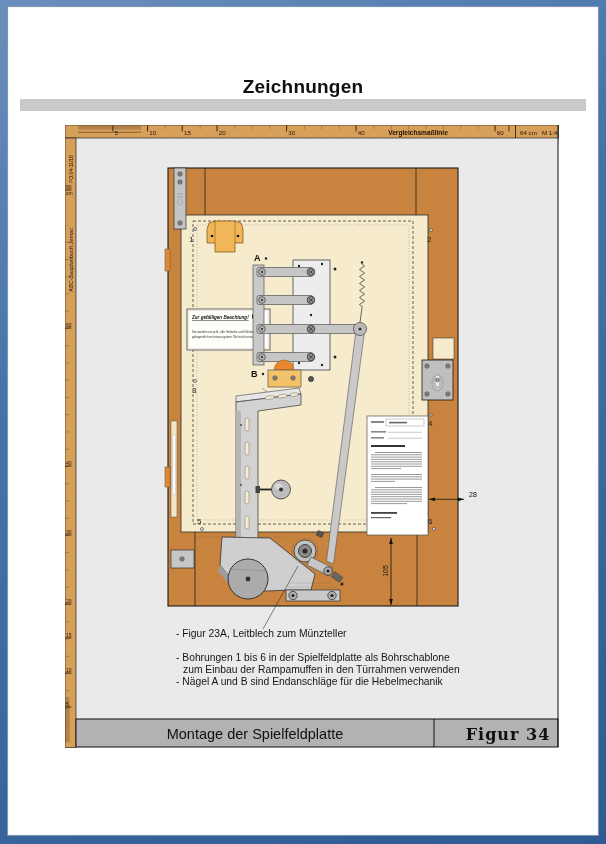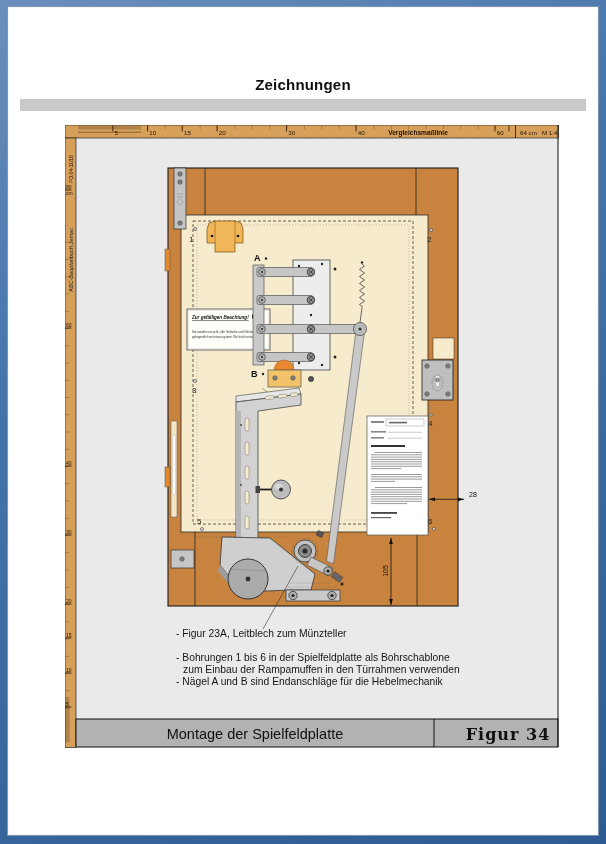--- a/index.html
+++ b/index.html
@@ -1,21 +1,21 @@
 <!DOCTYPE html>
 <html><head>
 <meta charset="utf-8">
 <style>
   html,body{margin:0;padding:0;width:606px;height:844px;overflow:hidden;}
   body{background:linear-gradient(155deg,#6a8fbc 0%,#4574ab 35%,#2f5a92 100%);
        font-family:"Liberation Sans",sans-serif;}
   .page{position:absolute;left:7px;top:6px;right:7px;bottom:8px;background:#ffffff;
         border:1px solid #8195ab;box-shadow:inset 0 0 0 1px #f4f7fa;}
   .doc-title{position:absolute;left:0;top:69px;width:100%;text-align:center;
-        font-size:15px;font-weight:bold;color:#101010;letter-spacing:.2px;}
+        font-size:19px;font-weight:bold;color:#101010;letter-spacing:.2px;}
   .title-bar{position:absolute;left:12px;right:12px;top:92px;height:12px;background:#c9c9c9;}
   .sheet-svg{position:absolute;left:57px;top:118px;width:494px;height:623px;}
   .page-num{position:absolute;left:0;top:769px;width:100%;text-align:center;
         font-size:9.5px;color:#8a8a8a;}
   svg text{font-family:"Liberation Sans",sans-serif;fill:#1c1c1c;}
   .rul{font-size:6.2px;fill:#241303;}
   .rulsm{font-size:5px;fill:#241303;}
   .vglm{font-size:6.6px;font-weight:600;fill:#241303;}
   .hole{font-size:8px;fill:#222;}
   .nail{font-size:9px;font-weight:600;fill:#111;}

